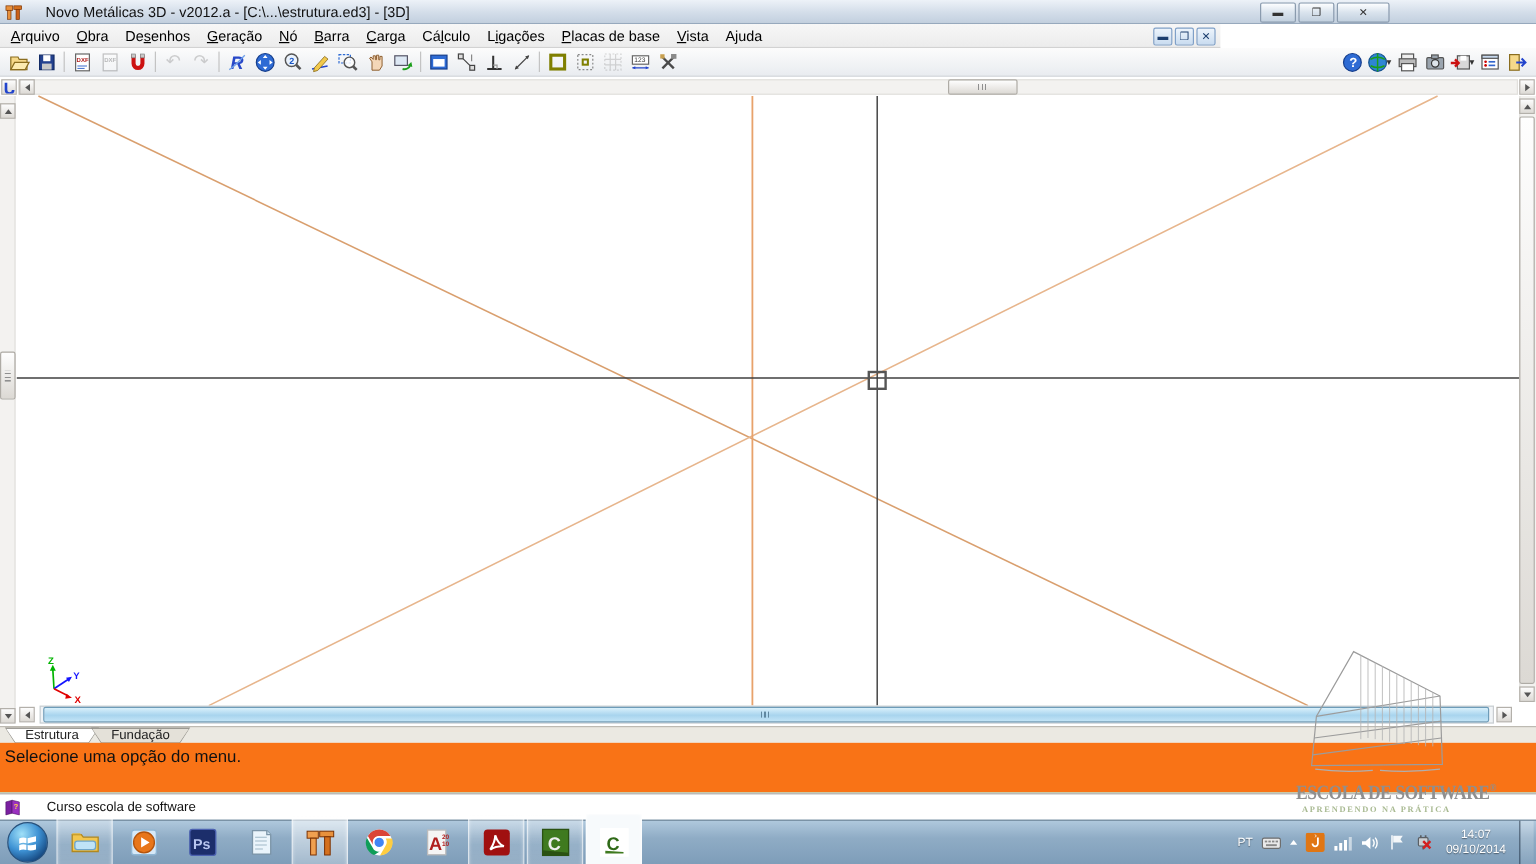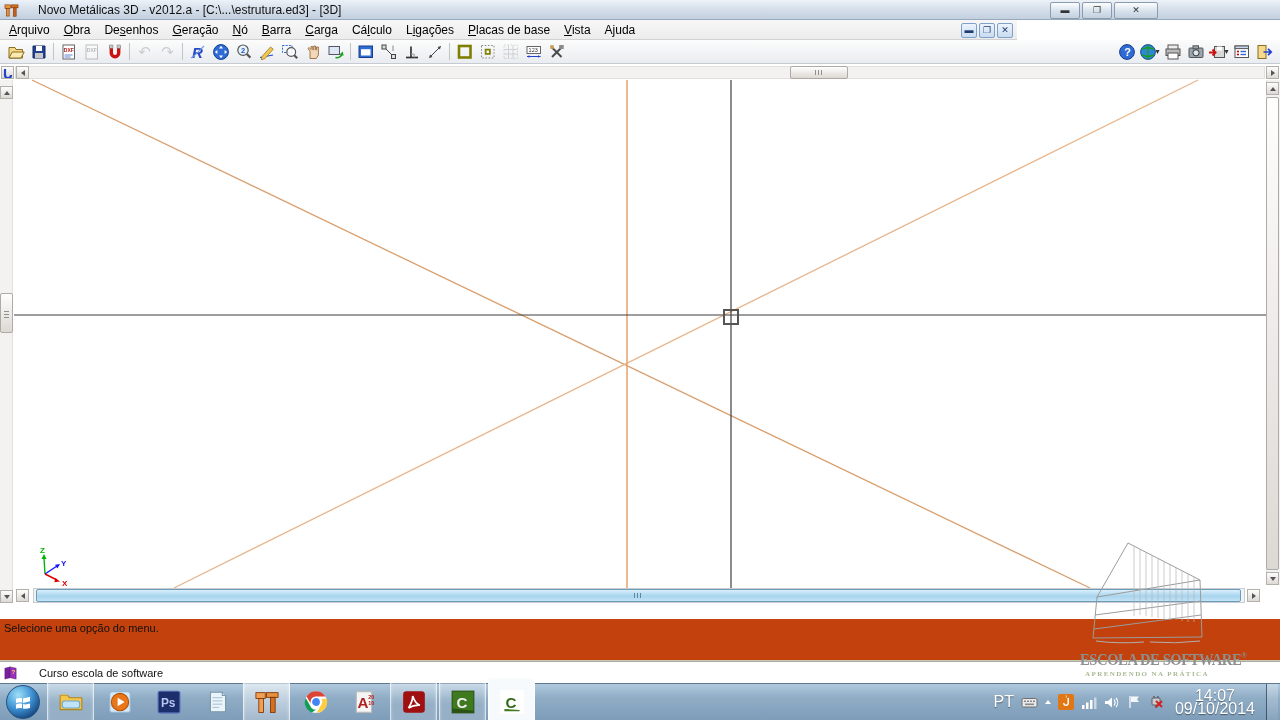--- a/index.html
+++ b/index.html
@@ -63,22 +63,22 @@
     align-items:center;justify-content:center;z-index:11;box-sizing:border-box;}
   #bscroll-thumb .gripH{background:repeating-linear-gradient(90deg,#5F87A0 0 1px,transparent 1px 3px);}
 
   
   #tabsrow{position:absolute;left:0;top:605px;width:1280px;height:14px;background:#EBE9E2;
     border-top:1px solid #BDBab2;display:flex;align-items:stretch;padding-left:4px;box-sizing:border-box;}
   .tabouter{height:14px;margin-right:-7px;clip-path:polygon(0 0,100% 0,calc(100% - 9px) 100%,9px 100%);background:#8E8C86;}
   .tabinner{height:12px;margin:1px 1px 0 1px;clip-path:polygon(0 0,100% 0,calc(100% - 8px) 100%,8px 100%);
     background:#E4E1D9;font-size:11px;line-height:12px;padding:0 16px;color:#222;}
   .tabouter.active .tabinner{background:#FFFFFF;font-weight:normal;}
-  #statusbar{position:absolute;left:0;top:619px;width:1280px;height:42px;background:#c2410c;
-    border-bottom:1px solid #C9C9A8;box-sizing:border-box;font-size:11px;color:#111;padding:3px 4px;}
+  #statusbar{position:absolute;left:0;top:619px;width:1280px;height:42px;background:#f97316;
+    border-bottom:1px solid #C9C9A8;box-sizing:border-box;font-size:14px;color:#111;padding:3px 4px;}
   #helpbar{position:absolute;left:0;top:661px;width:1280px;height:22px;background:#FFFFFF;
     border-top:1px solid #ABABAB;display:flex;align-items:center;gap:21px;padding-left:3px;
     box-sizing:border-box;font-size:11px;color:#111;}
 
   
   #watermark{position:absolute;left:1080px;top:537px;width:150px;z-index:40;pointer-events:none;font-family:Liberation Serif, serif;}
   #wm-title{font-size:17px;font-weight:bold;color:#8F8F8F;letter-spacing:-.5px;white-space:nowrap;
     transform:scaleX(.86);transform-origin:left;margin-top:1px;}
   #wm-title sup{font-size:9px;}
   #wm-sub{width:134px;text-align:center;font-size:7px;font-weight:bold;color:#A9BA92;letter-spacing:1.4px;}
@@ -92,21 +92,21 @@
     background:radial-gradient(circle at 35% 28%,#9FE0F8,#3E92D4 45%,#15477F 80%);
     border:1px solid #27517C;display:flex;align-items:center;justify-content:center;box-sizing:border-box;}
   #apps{display:flex;height:37px;align-items:center;}
   .tbapp{width:47px;height:48px;margin:0 1px;border-radius:3px;display:flex;
     align-items:center;justify-content:center;box-sizing:border-box;}
   .tbapp.running{border:1px solid rgba(255,255,255,.65);
     background:linear-gradient(rgba(255,255,255,.38),rgba(255,255,255,.10) 55%,rgba(255,255,255,.22));
     box-shadow:inset 0 0 3px rgba(255,255,255,.5);}
   .tbapp.active{background:linear-gradient(rgba(255,255,255,.6),rgba(255,255,255,.25));}
   .tbapp.whitebg{background:#F7FAFC;}
-  #tray{margin-left:auto;display:flex;align-items:center;gap:7px;color:#fff;font-size:16px;
+  #tray{margin-left:auto;display:flex;align-items:center;gap:7px;color:#fff;font-size:10px;
     text-shadow:0 1px 1px rgba(0,0,0,.45);padding-right:2px;height:100%;}
   #clock{display:flex;flex-direction:column;align-items:center;justify-content:center;
     line-height:13px;padding:0 4px;}
   #showdesktop{width:11px;height:37px;border-left:1px solid rgba(20,40,60,.65);
     background:linear-gradient(rgba(255,255,255,.28),rgba(255,255,255,.06));}
   .trayico{display:flex;align-items:center;justify-content:center;}
 </style>
 </head>
 <body>
 
@@ -434,20 +434,28 @@
       </div>
     <div id="bscroll-track"></div>
     <div id="bscroll-thumb">
         <span class="gripH"></span>
       </div>
     <div class="sb-btn" style="left:1247px;top:525px">
         <span class="tri right"></span>
       </div>
   </div>
 
+  <div id="tabsrow">
+    <div class="tabouter active">
+      <div class="tabinner">Estrutura</div>
+    </div>
+    <div class="tabouter">
+      <div class="tabinner">Fundação</div>
+    </div>
+  </div>
 
   <div id="statusbar">
     <span>Selecione uma opção do menu.</span>
   </div>
 
   <div id="helpbar">
     <span class="trayico">
       <svg width="15" height="15" viewBox="0 0 16 16">
           <path d="M2 3.5L7.6 2v11.5L2 15z" fill="#7A1FA0" stroke="#4A1060" stroke-width=".5"></path>
           <path d="M7.6 2L14 3.5V15l-6.4-1.5z" fill="#9A30C0" stroke="#4A1060" stroke-width=".5"></path>

